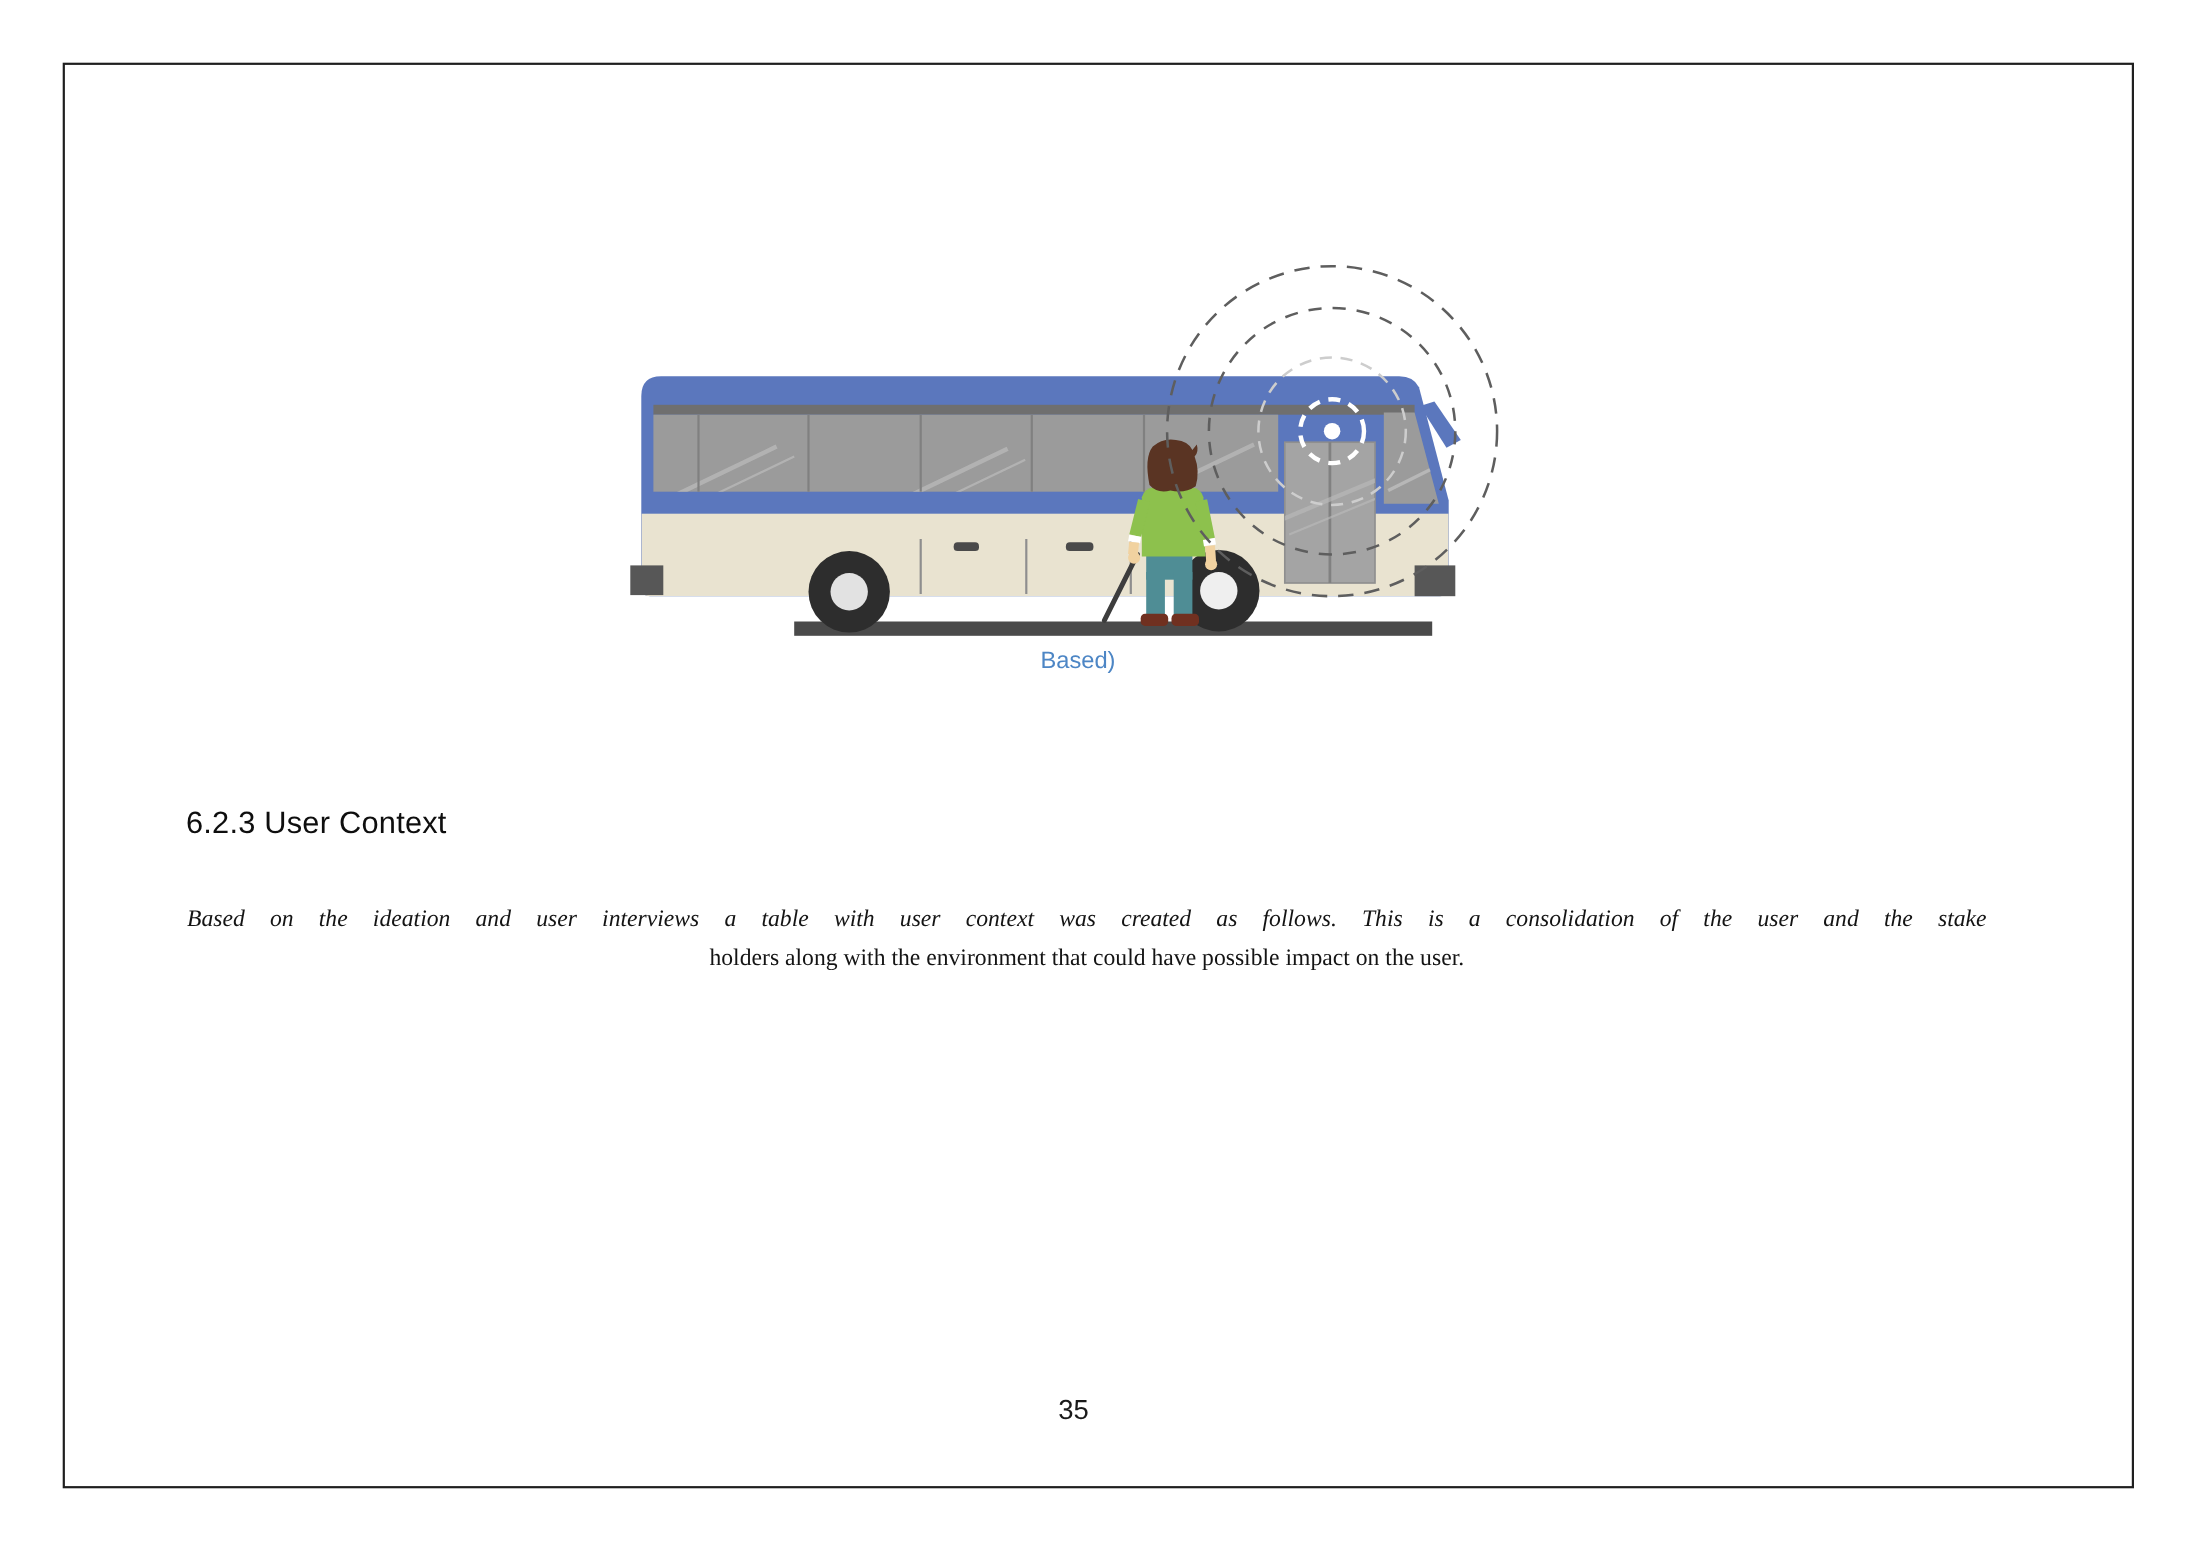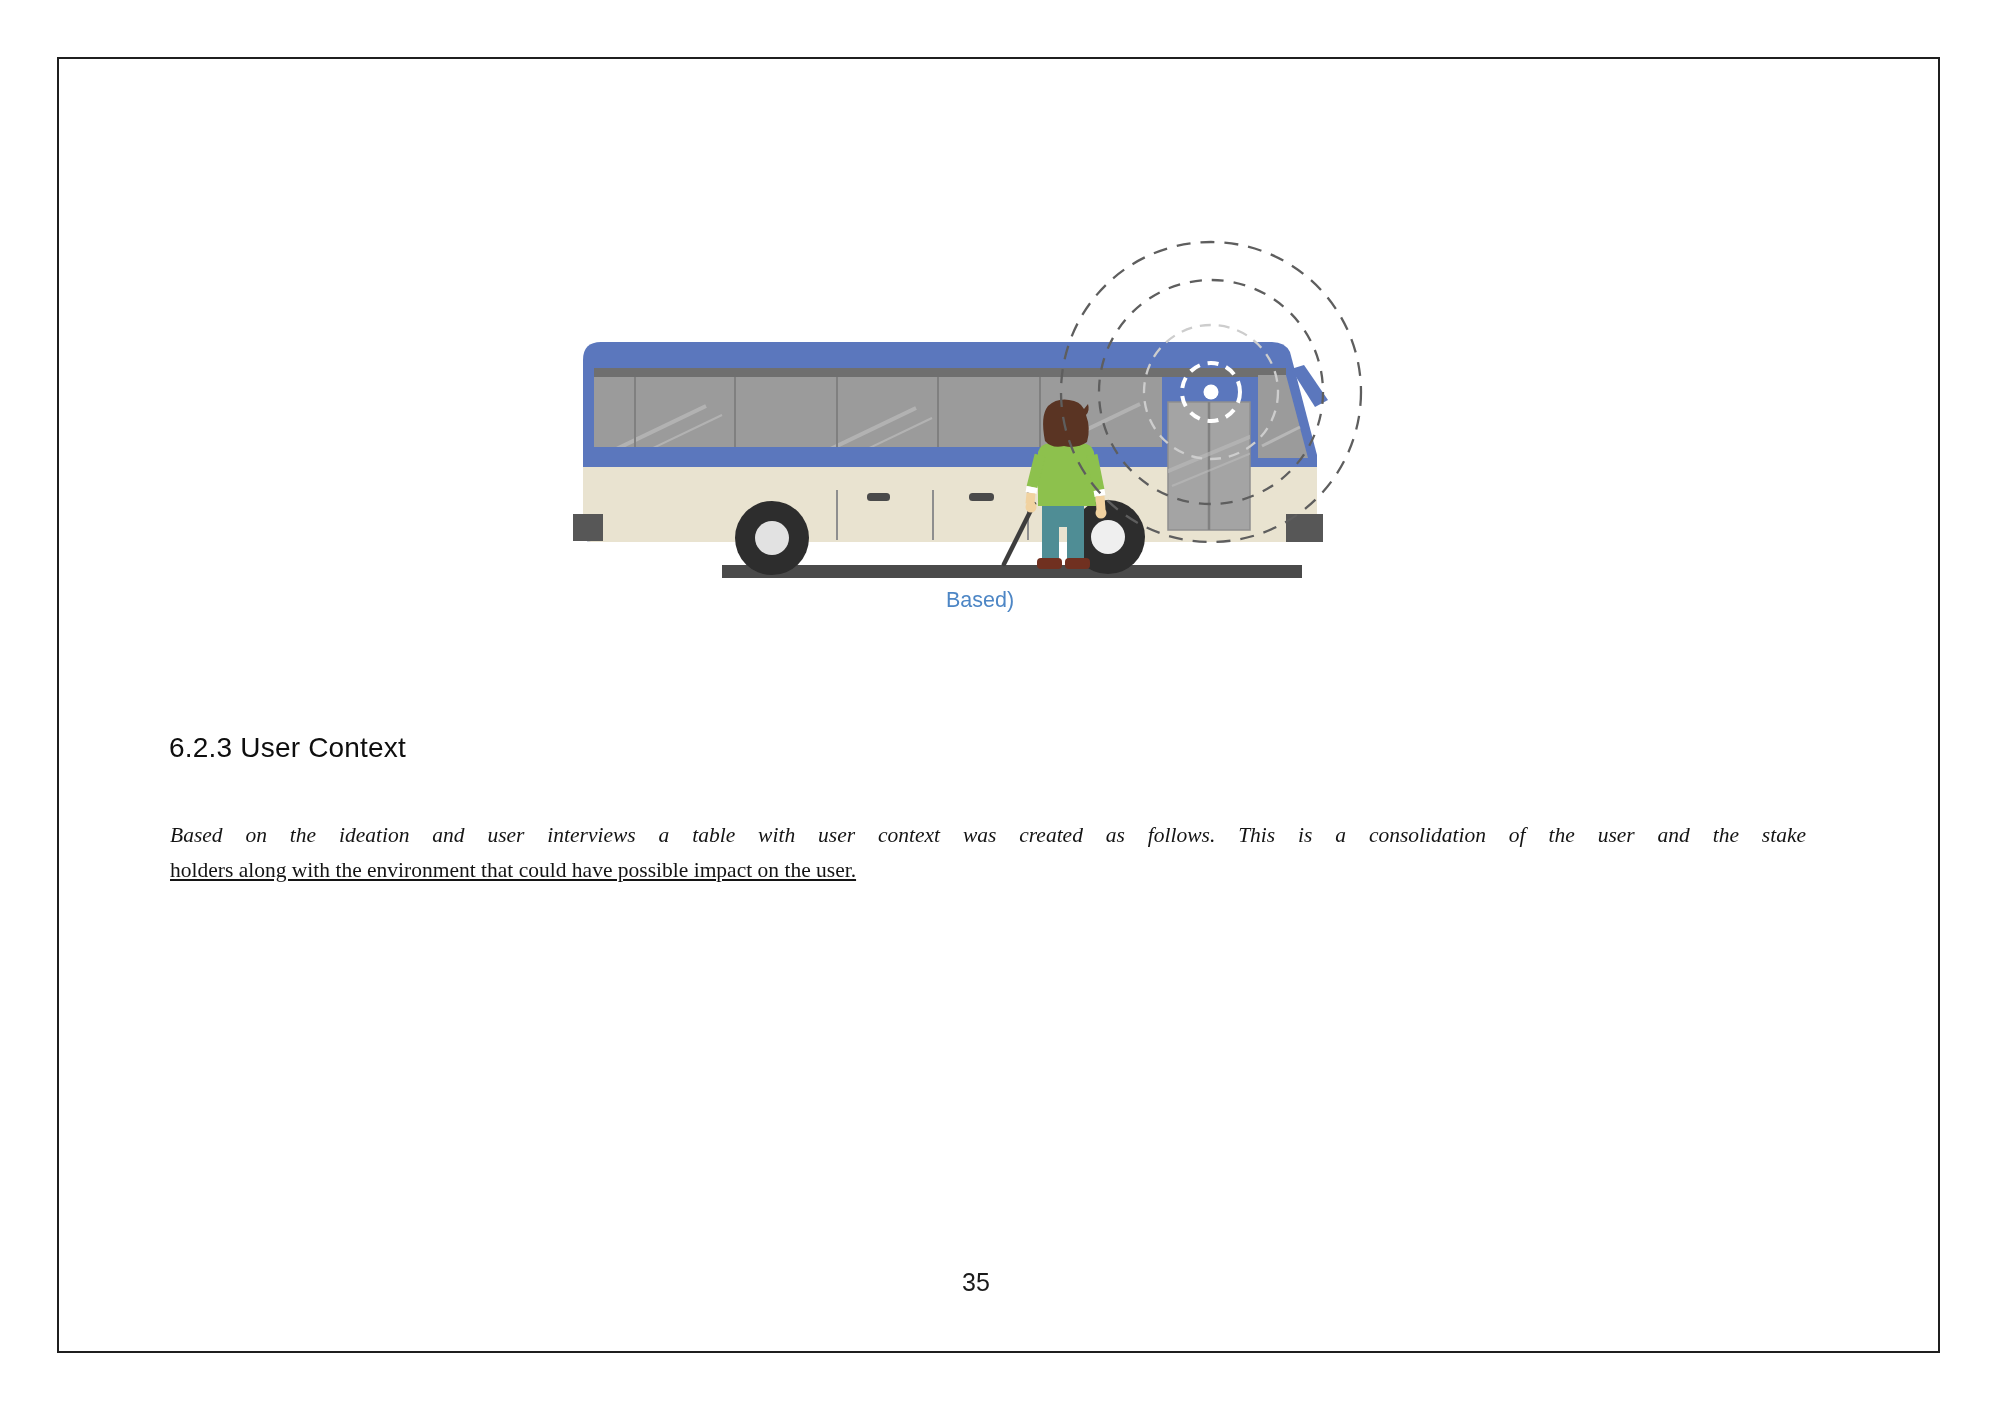--- a/index.html
+++ b/index.html
@@ -19,21 +19,21 @@
   }
   .heading{
     position:absolute;left:169px;top:716px;
     font-size:28px;font-weight:400;color:#0e0e0e;letter-spacing:0.2px;margin-top:16px;
   }
   .body-text{
     position:absolute;left:170px;top:818px;width:1636px;
     font-family:"Liberation Serif",serif;font-size:21.5px;line-height:35px;color:#141414;
   }
   .body-text .l1{text-align:justify;text-align-last:justify;font-style:italic;}
-  .body-text .l2{text-align:left;text-decoration:underline;}
+  .body-text .l2{text-align:center;}
   .page-number{
     position:absolute;left:962px;top:1268px;width:70px;text-align:left;
     font-size:25px;color:#1a1a1a;
   }
 </style>
 </head>
 <body>
 
 <div class="border-frame"></div>
 

